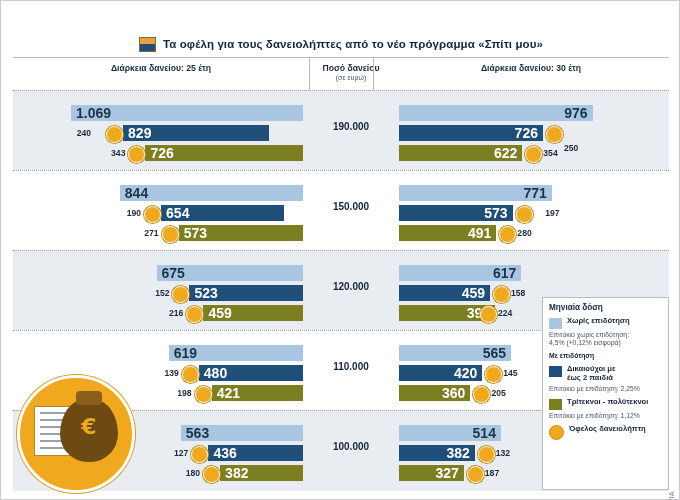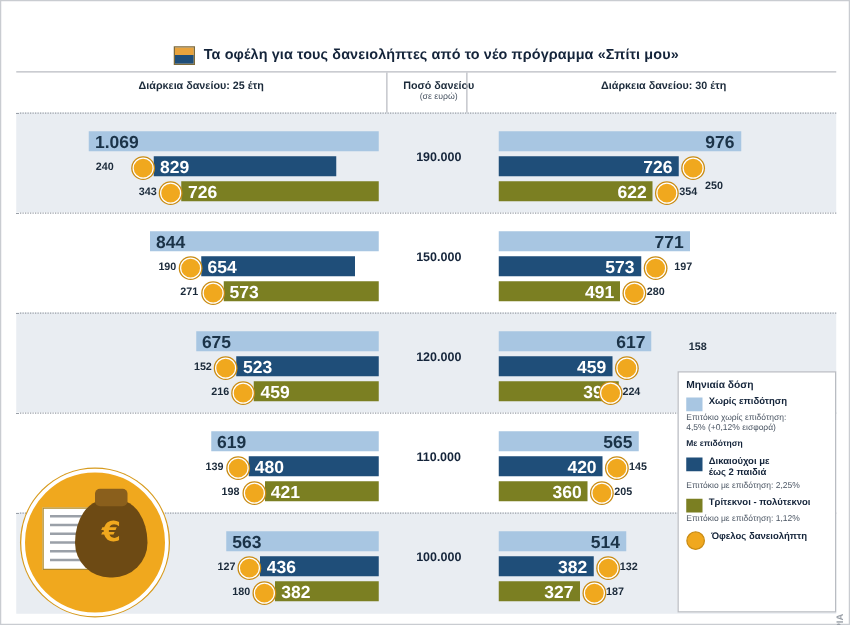--- a/index.html
+++ b/index.html
@@ -209,21 +209,21 @@
           <div class="outnum" style="left: 119.645px; top: 54px; width: 26px; text-align: right;">271</div>
         </div>
         <div class="side right">
           <div class="bar b1" style="width: 152.902px; left: 6px; top: 14px; justify-content: flex-end; padding-right: 5px; box-sizing: border-box;">
             <span class="val">771</span>
           </div>
           <div class="bar b2" style="width: 113.635px; left: 6px; top: 34px; justify-content: flex-end; padding-right: 5px; box-sizing: border-box;">
             <span class="val">573</span>
           </div>
           <div class="coin" style="left: 122.635px; top: 34.5px;"></div>
-          <div class="outnum" style="left: 140.635px; top: 34px; width: 26px; text-align: center;">197</div>
+          <div class="outnum" style="left: 140.635px; top: 34px; width: 26px; text-align: right;">197</div>
           <div class="bar b3" style="width: 97.3732px; left: 6px; top: 54px; justify-content: flex-end; padding-right: 5px; box-sizing: border-box;">
             <span class="val">491</span>
           </div>
           <div class="coin" style="left: 106.373px; top: 54.5px;"></div>
           <div class="outnum" style="left: 124.373px; top: 54px; width: 26px; text-align: left;">280</div>
         </div>
       </div>
       <div class="row shaded" style="top: 249px;">
         <div class="row-amount">120.000</div>
         <div class="side left">
@@ -242,21 +242,21 @@
           <div class="outnum" style="left: 144.385px; top: 54px; width: 26px; text-align: right;">216</div>
         </div>
         <div class="side right">
           <div class="bar b1" style="width: 122.361px; left: 6px; top: 14px; justify-content: flex-end; padding-right: 5px; box-sizing: border-box;">
             <span class="val">617</span>
           </div>
           <div class="bar b2" style="width: 91.0271px; left: 6px; top: 34px; justify-content: flex-end; padding-right: 5px; box-sizing: border-box;">
             <span class="val">459</span>
           </div>
           <div class="coin" style="left: 100.027px; top: 34.5px;"></div>
-          <div class="outnum" style="left: 118.027px; top: 18px; width: 26px; text-align: left; margin-left: 40px;">158</div>
+          <div class="outnum" style="left: 118.027px; top: 34px; width: 26px; text-align: left;">158</div>
           <div class="bar b3" style="width: 96px; left: 6px; top: 54px; justify-content: flex-end; padding-right: 5px; box-sizing: border-box;">
             <span class="val">393</span>
           </div>
           <div class="coin" style="left: 86.9383px; top: 54.5px;"></div>
           <div class="outnum" style="left: 104.938px; top: 54px; width: 26px; text-align: left;">224</div>
         </div>
       </div>
       <div class="row plain" style="top: 329px;">
         <div class="row-amount">110.000</div>
         <div class="side left">

